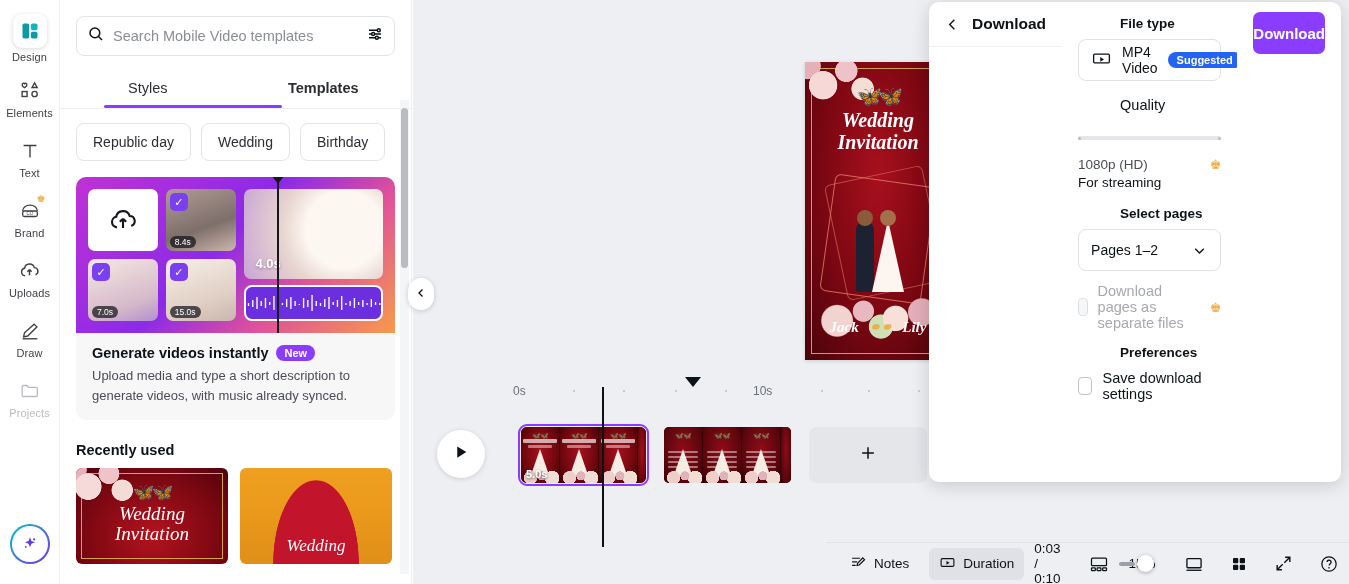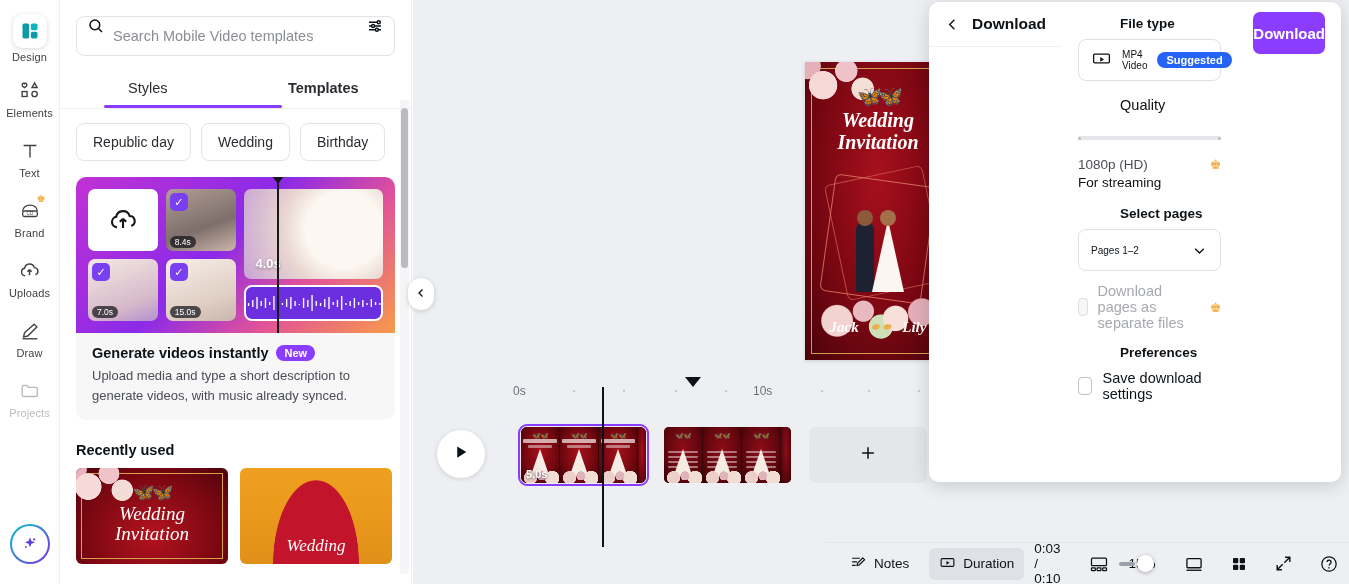--- a/index.html
+++ b/index.html
@@ -43,21 +43,21 @@
   }
 
   
   .panel {
     position: absolute; left: 60px; top: 0; width: 352px; height: 584px;
     background: #fff; border-right: 1px solid #eceef1; overflow: hidden; z-index: 30;
   }
   .search-wrap { padding: 16px 16px 0 16px; }
   .search-box {
     height: 40px; border: 1px solid #e2e4e8; border-radius: 8px;
-    display: flex; padding: 0 10px; gap: 8px; background: #fff;
+    display: flex; align-items: center; padding: 0 10px; gap: 8px; background: #fff;
   }
   .search-box input {
     flex: 1; border: none; outline: none; font-size: 14.5px; color: #2b2d33;
     font-family: "Liberation Sans", sans-serif; background: transparent;
   }
   .search-box input::placeholder { color: #8a8d94; }
   .tabs { display: flex; margin-top: 14px; padding: 0 0 0 0; position: relative; }
   .tab {
     flex: 1; text-align: center; font-size: 14.5px; padding: 10px 0 12px 0;
     color: #2b2d33; cursor: pointer;
@@ -258,21 +258,21 @@
      border-bottom: 1px solid #eff0f2; }
   .dl-back { cursor: pointer; display: flex; align-items: center; }
   .dl-title { font-size: 15.5px; font-weight: bold; color: #0d1216; }
   .dl-body { flex: 1; padding: 14px 16px 0 16px; overflow: hidden; }
   .dl-label { font-size: 13.5px; font-weight: bold; color: #0d1216; margin-bottom: 8px; padding-left: 42px; }
   .dl-label.reg { font-weight: normal; font-size: 14.5px; }
   .dl-select {
     height: 42px; border: 1px solid #dfe1e5; border-radius: 8px; display: flex; align-items: center;
     padding: 0 12px; gap: 10px; cursor: pointer; background: #fff;
   }
-  .dl-select-text { font-size: 10px; color: #0d1216; }
+  .dl-select-text { font-size: 14px; color: #0d1216; }
   .pill-suggested { background: #2563f5; color: #fff; font-size: 11px; font-weight: bold;
      padding: 2px 9px; border-radius: 10px; }
   .dl-chev { margin-left: auto; display: flex; align-items: center; }
   .q-slider { position: relative; height: 22px; margin: 14px 0 8px 0; display: flex; align-items: center; }
   .q-track { position: absolute; left: 0; right: 0; height: 4px; background: #e4e6ea; border-radius: 2px; }
   .q-dot-l { position: absolute; left: 0; width: 3px; height: 3px; background: #b9bcc2; border-radius: 50%; }
   .q-dot-r { position: absolute; right: 0; width: 3px; height: 3px; background: #b9bcc2; border-radius: 50%; }
   .q-knob { position: absolute; left: 246px; width: 19px; height: 19px; border-radius: 50%;
      background: #fff; border: 1px solid #d4d6da; box-shadow: 0 1px 4px rgba(0,0,0,.2); cursor: pointer; }
   .q-meta { display: flex; align-items: flex-start; }

